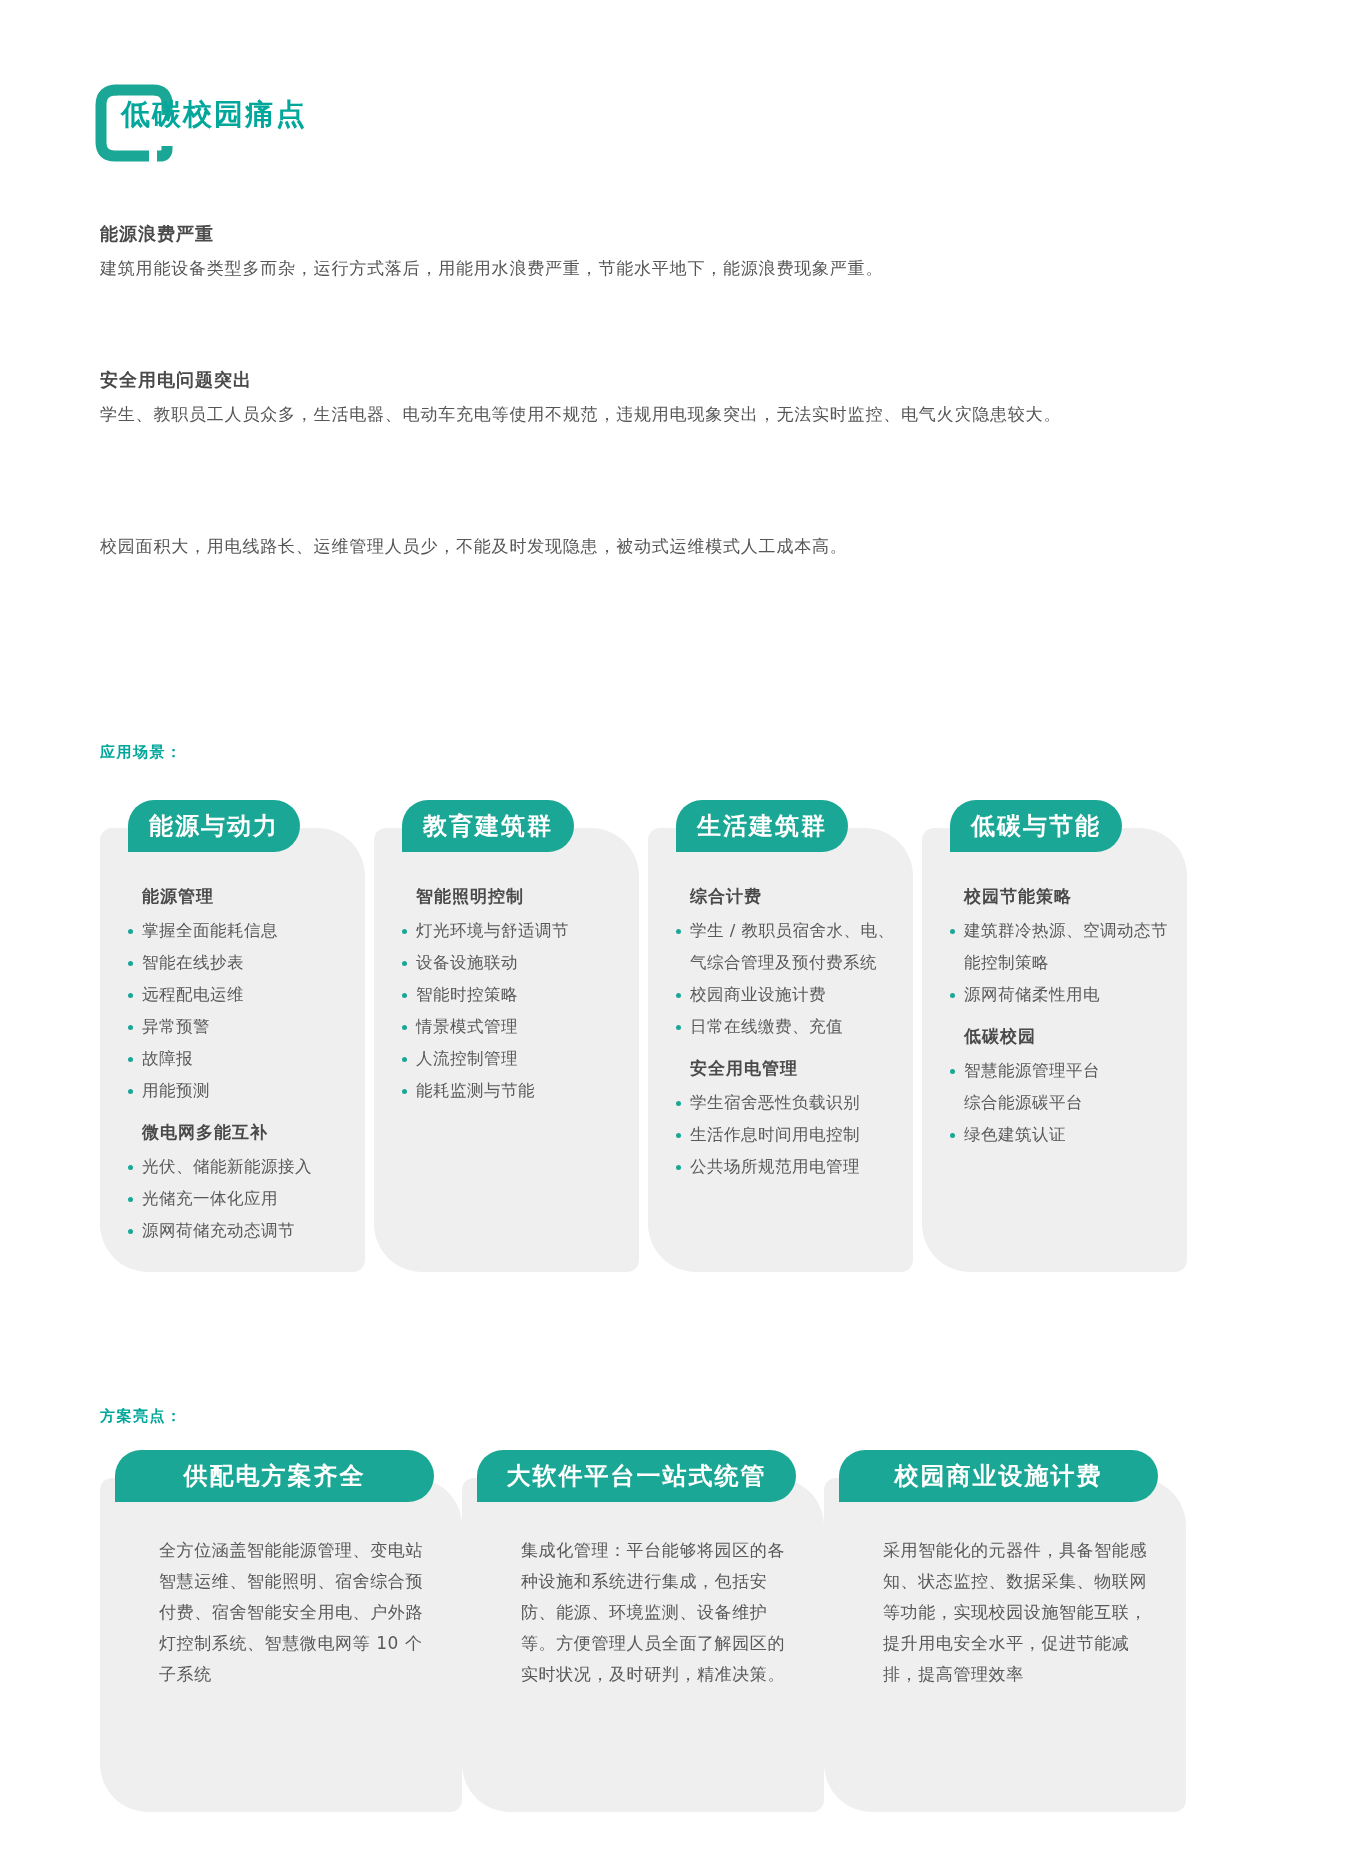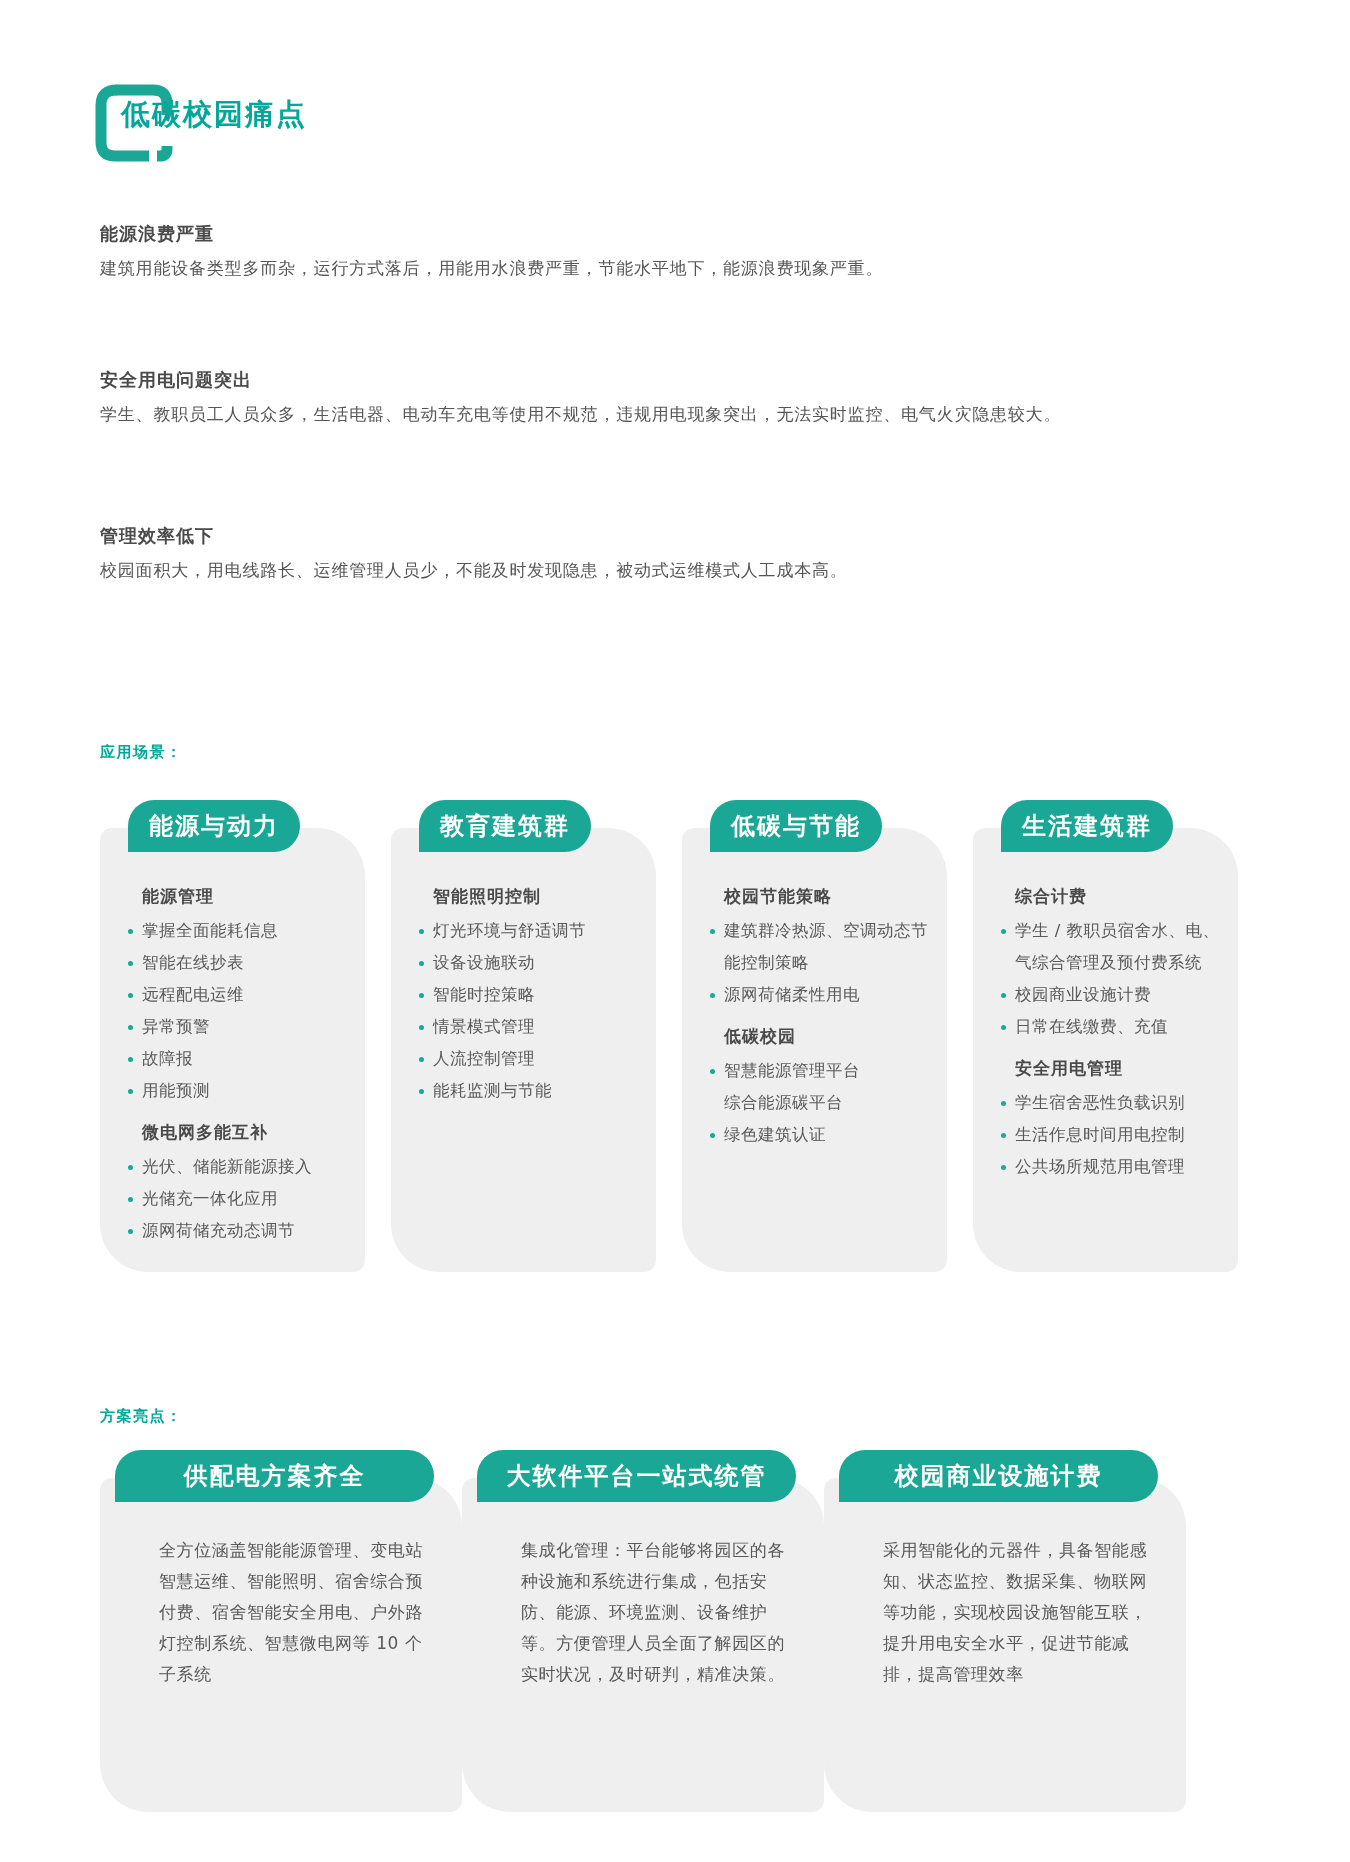--- a/index.html
+++ b/index.html
@@ -31,21 +31,21 @@
 
   
   .cards-row{position:absolute;display:flex;}
   .card-header{position:absolute;top:0;height:52px;line-height:52px;background:var(--accent);
     color:#fff;font-weight:bold;text-align:center;border-radius:26px 26px 26px 0;z-index:2;
     white-space:nowrap;box-sizing:border-box;}
   .card-body{position:absolute;left:0;right:0;top:28px;bottom:0;background:var(--card-bg);
     border-radius:12px 48px 12px 48px;z-index:1;box-sizing:border-box;}
 
   
-  #scenario-cards{left:100px;top:800px;gap:26px;}
+  #scenario-cards{left:100px;top:800px;gap:9px;}
   .s-card{position:relative;width:265px;height:472px;flex:none;}
   .s-card .card-header{left:28px;padding:0 21px;font-size:24px;letter-spacing:2px;}
   .s-card .card-body{padding:57px 14px 0 28px;}
   .sec-title{font-size:17px;font-weight:bold;color:var(--title-text);
     margin:0 0 7px 14px;letter-spacing:1px;}
   .sec-title.later{margin-top:14px;}
   .bullet{display:flex;font-size:16.5px;color:var(--text);line-height:32px;letter-spacing:0.5px;}
   .bullet .dot{flex:none;width:5px;height:5px;border-radius:50%;background:var(--accent);
     margin:14px 9px 0 0;}
   .bullet .txt{white-space:pre-line;}
@@ -73,21 +73,20 @@
   <div id="pain-points">
       <div class="pain-item" style="top: 222px;">
         <div class="pain-title">能源浪费严重</div>
         <div class="pain-desc">建筑用能设备类型多而杂，运行方式落后，用能用水浪费严重，节能水平地下，能源浪费现象严重。</div>
       </div>
       <div class="pain-item" style="top: 368px;">
         <div class="pain-title">安全用电问题突出</div>
         <div class="pain-desc">学生、教职员工人员众多，生活电器、电动车充电等使用不规范，违规用电现象突出，无法实时监控、电气火灾隐患较大。</div>
       </div>
       <div class="pain-item" style="top: 524px;">
-        <div class="pain-title">管理效率低下</div>
         <div class="pain-desc">校园面积大，用电线路长、运维管理人员少，不能及时发现隐患，被动式运维模式人工成本高。</div>
       </div>
     </div>
 
   <div class="sec-label" id="scenarios-label">应用场景：</div>
   <div class="cards-row" id="scenario-cards">
       <div class="s-card">
         <div class="card-header">能源与动力</div>
         <div class="card-body">
           <div class="sec-title">能源管理</div>
@@ -154,71 +153,71 @@
             <span class="dot"></span>
             <span class="txt">人流控制管理</span>
           </div>
           <div class="bullet">
             <span class="dot"></span>
             <span class="txt">能耗监测与节能</span>
           </div>
         </div>
       </div>
       <div class="s-card">
+        <div class="card-header">生活建筑群</div>
+        <div class="card-body">
+          <div class="sec-title">综合计费</div>
+          <div class="bullet">
+            <span class="dot"></span>
+            <span class="txt">学生 / 教职员宿舍水、电、气综合管理及预付费系统</span>
+          </div>
+          <div class="bullet">
+            <span class="dot"></span>
+            <span class="txt">校园商业设施计费</span>
+          </div>
+          <div class="bullet">
+            <span class="dot"></span>
+            <span class="txt">日常在线缴费、充值</span>
+          </div>
+          <div class="sec-title later">安全用电管理</div>
+          <div class="bullet">
+            <span class="dot"></span>
+            <span class="txt">学生宿舍恶性负载识别</span>
+          </div>
+          <div class="bullet">
+            <span class="dot"></span>
+            <span class="txt">生活作息时间用电控制</span>
+          </div>
+          <div class="bullet">
+            <span class="dot"></span>
+            <span class="txt">公共场所规范用电管理</span>
+          </div>
+        </div>
+      </div>
+      <div class="s-card">
         <div class="card-header">低碳与节能</div>
         <div class="card-body">
           <div class="sec-title">校园节能策略</div>
           <div class="bullet">
             <span class="dot"></span>
             <span class="txt">建筑群冷热源、空调动态节能控制策略</span>
           </div>
           <div class="bullet">
             <span class="dot"></span>
             <span class="txt">源网荷储柔性用电</span>
           </div>
           <div class="sec-title later">低碳校园</div>
           <div class="bullet">
             <span class="dot"></span>
             <span class="txt">智慧能源管理平台
 综合能源碳平台</span>
           </div>
           <div class="bullet">
             <span class="dot"></span>
             <span class="txt">绿色建筑认证</span>
-          </div>
-        </div>
-      </div>
-      <div class="s-card">
-        <div class="card-header">生活建筑群</div>
-        <div class="card-body">
-          <div class="sec-title">综合计费</div>
-          <div class="bullet">
-            <span class="dot"></span>
-            <span class="txt">学生 / 教职员宿舍水、电、气综合管理及预付费系统</span>
-          </div>
-          <div class="bullet">
-            <span class="dot"></span>
-            <span class="txt">校园商业设施计费</span>
-          </div>
-          <div class="bullet">
-            <span class="dot"></span>
-            <span class="txt">日常在线缴费、充值</span>
-          </div>
-          <div class="sec-title later">安全用电管理</div>
-          <div class="bullet">
-            <span class="dot"></span>
-            <span class="txt">学生宿舍恶性负载识别</span>
-          </div>
-          <div class="bullet">
-            <span class="dot"></span>
-            <span class="txt">生活作息时间用电控制</span>
-          </div>
-          <div class="bullet">
-            <span class="dot"></span>
-            <span class="txt">公共场所规范用电管理</span>
           </div>
         </div>
       </div>
     </div>
 
   <div class="sec-label" id="highlights-label">方案亮点：</div>
   <div class="cards-row" id="highlight-cards">
       <div class="h-card">
         <div class="card-header">供配电方案齐全</div>
         <div class="card-body">

